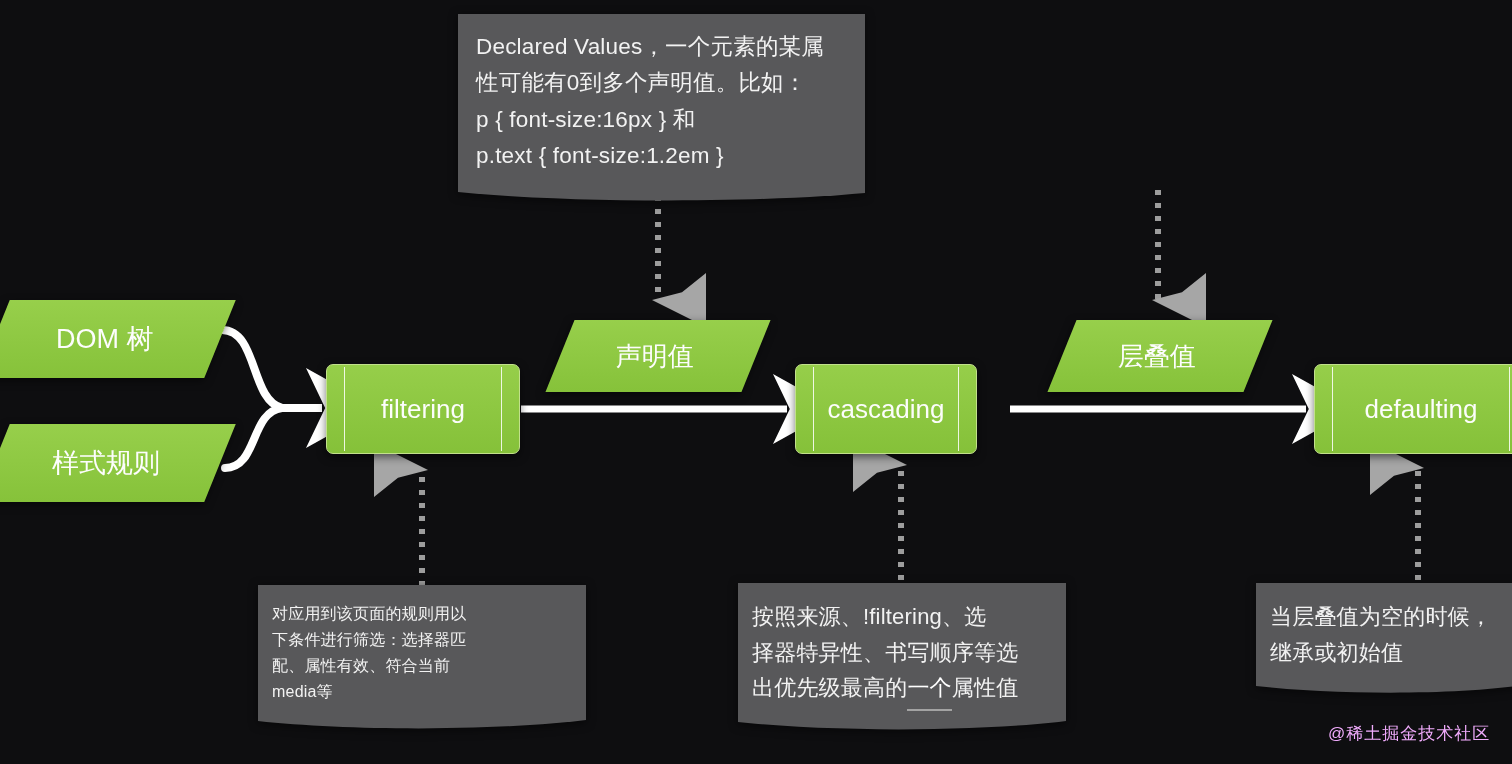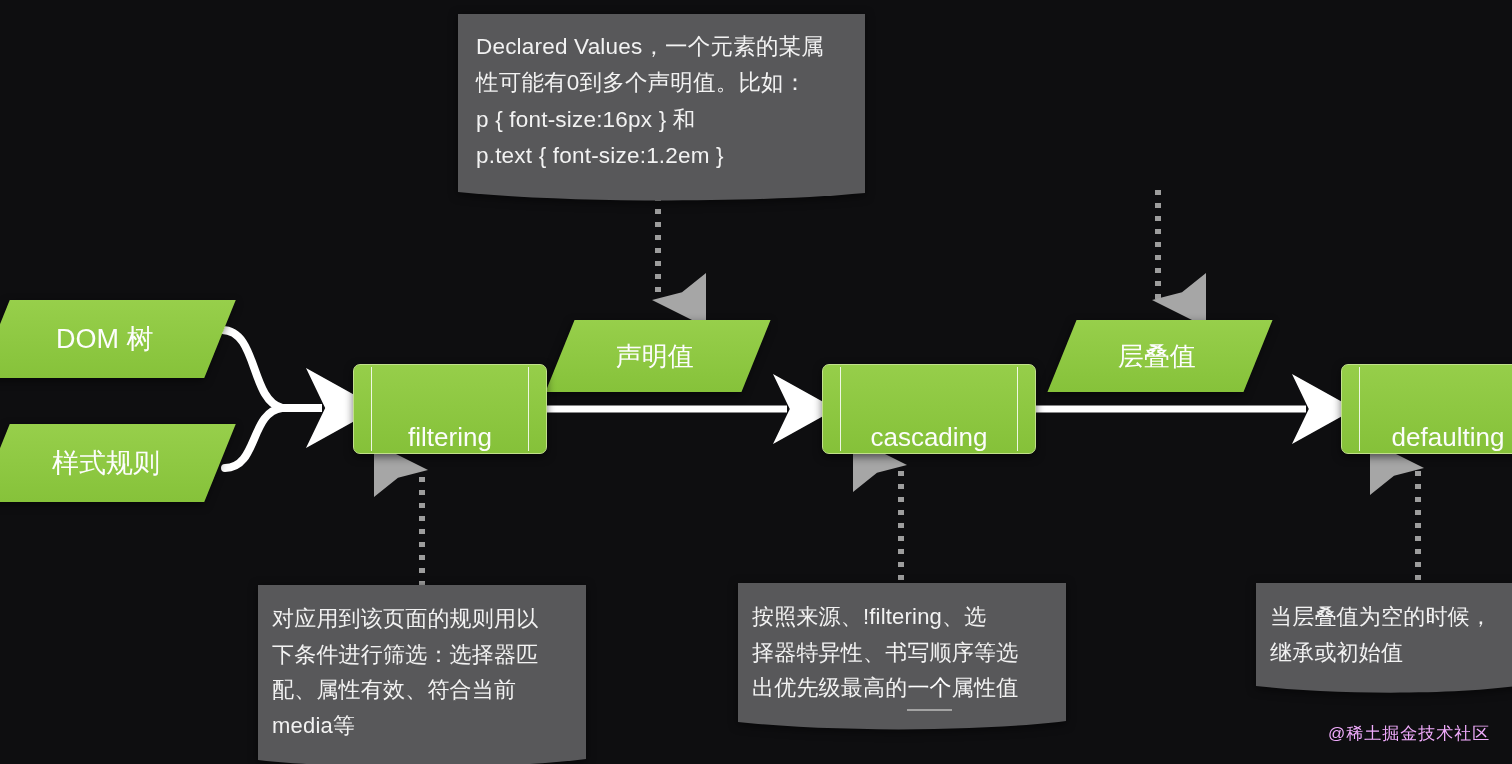--- a/index.html
+++ b/index.html
@@ -41,24 +41,23 @@
     box-shadow:0 3px 8px rgba(0,0,0,.5);
   }
   .para > span{transform:skewX(22deg);display:block;white-space:nowrap;}
 
   .proc{
     position:absolute;
     background:linear-gradient(180deg,#96ce4a 0%,#85c139 100%);
     border:1.5px solid #c2e08c;
     border-radius:7px;
     box-sizing:border-box;
-    display:flex;align-items:flex-end;justify-content:center;
+    display:flex;align-items:center;justify-content:center;
     color:#fcfdfb;
     box-shadow:0 3px 9px rgba(0,0,0,.55);
-    margin-left:27px;
   }
   .proc::before,.proc::after{
     content:"";position:absolute;top:2px;bottom:2px;width:0;
     border-left:1.5px solid rgba(255,255,255,.85);
   }
   .proc::before{left:17px;}
   .proc::after{right:17px;}
   .proc span{position:relative;z-index:3;white-space:nowrap;}
 
   
@@ -127,29 +126,29 @@
   </div>
 
   <div class="para" style="left:1062px;top:320px;width:196px;height:72px;padding-left:56px;font-size:26px;">
     <span>层叠值</span>
   </div>
 
   <div class="proc" style="left:326px;top:364px;width:194px;height:90px;font-size:26px;">
     <span>filtering</span>
   </div>
 
-  <div class="proc" style="left:795px;top:364px;width:214px;height:90px;font-size:26px;">
+  <div class="proc" style="left:795px;top:364px;width:182px;height:90px;font-size:26px;">
     <span>cascading</span>
   </div>
 
   <div class="proc" style="left:1314px;top:364px;width:214px;height:90px;font-size:26px;">
     <span>defaulting</span>
   </div>
 
-  <div class="callout" style="left:258px;top:585px;width:328px;padding:16px 16px 12px 14px;font-size:22px;">
+  <div class="callout" style="left:258px;top:585px;width:328px;padding:16px 16px 12px 14px;font-size:16px;">
     <div class="ctext">
       <p>对应用到该页面的规则用以</p>
       <p>下条件进行筛选：选择器匹</p>
       <p>配、属性有效、符合当前</p>
       <p>media等</p>
     </div>
     <svg class="wave" viewBox="0 0 328 18" preserveAspectRatio="none">
       <path d="M0,0 L328,0 L328,5 C240,16 90,16 0,6 Z" fill="#58585a"></path>
     </svg>
   </div>

